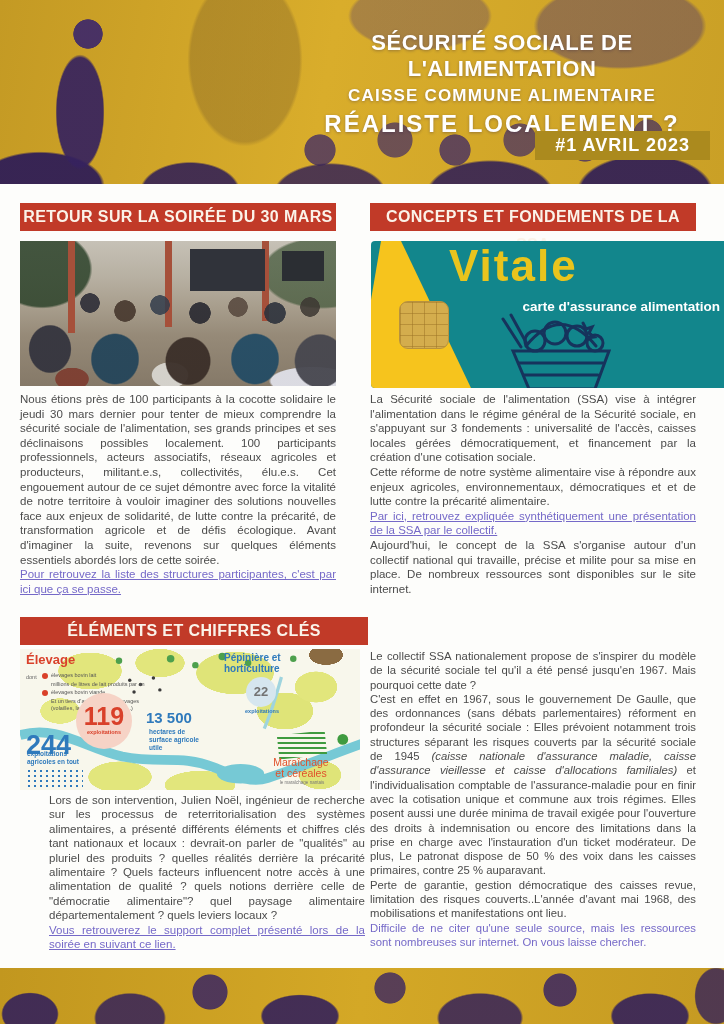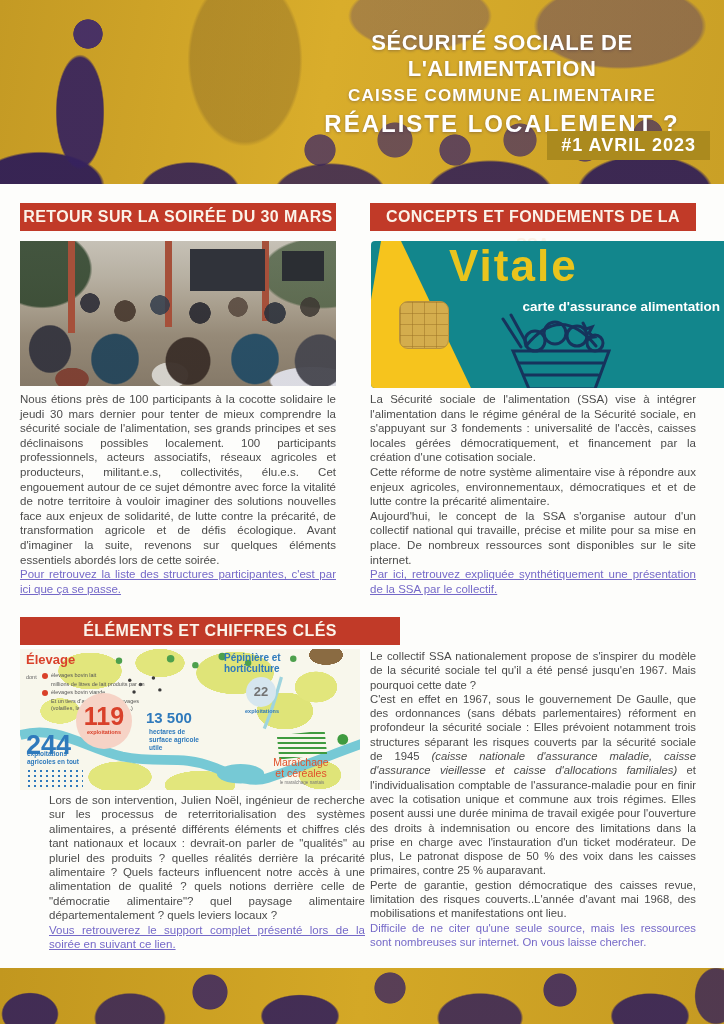--- a/index.html
+++ b/index.html
@@ -25,28 +25,28 @@
       radial-gradient(ellipse 120px 60px at 620px 26px, rgba(70,45,115,.42) 68%, transparent 72%),
       radial-gradient(ellipse 100px 48px at 420px 16px, rgba(70,45,115,.32) 68%, transparent 72%),
       radial-gradient(ellipse 80px 120px at 245px 60px, rgba(120,90,40,.35) 68%, transparent 72%),
       linear-gradient(100deg,#c49a24 0%,#d9ad2b 45%,#caa026 100%);}
   .h-titles{position:absolute;right:4px;top:30px;width:436px;text-align:center;color:#fff;
             text-shadow:0 1px 3px rgba(40,25,70,.35);z-index:2;}
   .h-line1{font-size:22px;font-weight:700;letter-spacing:.5px;}
   .h-line2{font-size:17px;font-weight:700;letter-spacing:1.2px;margin-top:4px;}
   .h-line3{font-size:24px;font-weight:700;letter-spacing:2px;margin-top:4px;}
   .h-badge{position:absolute;right:14px;top:131px;background:#ab8a1e;color:#fff;
-           font-size:18px;font-weight:700;letter-spacing:1px;padding:4px 14px;z-index:2;}
+           font-size:18px;font-weight:700;letter-spacing:1px;padding:4px 20px;z-index:2;}
 
   
   .banner{position:absolute;height:28px;line-height:28px;background:#c13a28;color:#fbf3e9;
           text-align:center;font-weight:700;font-size:16px;letter-spacing:.4px;}
   #banner-soiree{left:20px;top:203px;width:316px;}
   #banner-concepts{left:370px;top:203px;width:326px;}
-  #banner-chiffres{left:20px;top:617px;width:380px;}
+  #banner-chiffres{left:20px;top:617px;width:348px;}
   #banner-secu{left:370px;top:617px;width:326px;font-size:15.5px;}
 
   
   .photo1{position:absolute;left:20px;top:241px;width:316px;height:145px;overflow:hidden;
     background:
       radial-gradient(ellipse 70px 55px at 22px 28px, rgba(44,66,42,.85) 68%, transparent 72%),
       radial-gradient(ellipse 85px 50px at 302px 32px, rgba(66,88,58,.72) 68%, transparent 72%),
       linear-gradient(180deg,#c6c1b6 0%,#b7b0a2 25%,#a89e8d 45%,#968a78 65%,#857968 100%);}
   .photo1 .pole{position:absolute;width:7px;background:#a6503a;top:0;}
   .photo1 .board{position:absolute;left:170px;top:8px;width:75px;height:42px;background:#30333a;}
@@ -196,22 +196,22 @@
         <circle cx="104" cy="32" r="8"></circle>
         <path d="M30,36 L12,8 M36,33 L20,4"></path>
         <path d="M92,12 l3,6 l6,-2 l-3,6 l5,4 l-7,1"></path>
       </g>
     </svg>
   </div>
 
   <div class="textblock" id="tb-concepts">
     <p>La Sécurité sociale de l'alimentation (SSA) vise à intégrer l'alimentation dans le régime général de la Sécurité sociale, en s'appuyant sur 3 fondements : universalité de l'accès, caisses locales gérées démocratiquement, et financement par la création d'une cotisation sociale.</p>
     <p>Cette réforme de notre système alimentaire vise à répondre aux enjeux agricoles, environnementaux, démocratiques et et de lutte contre la précarité alimentaire.</p>
+    <p><a class="doclink">Par ici, retrouvez expliquée synthétiquement une présentation de la SSA par le collectif.</a></p>
     <p>Aujourd'hui, le concept de la SSA s'organise autour d'un collectif national qui travaille, précise et milite pour sa mise en place. De nombreux ressources sont disponibles sur le site internet.</p>
-    <p><a class="doclink">Par ici, retrouvez expliquée synthétiquement une présentation de la SSA par le collectif.</a></p>
   </div>
 
   <div class="infog">
     <svg class="ig-svg" viewBox="0 0 316 141">
       <path d="M0,80 C35,70 60,92 95,100 C130,107 150,98 180,110 C200,118 215,125 230,120 C260,110 285,100 318,88" fill="none" stroke="#76c9d5" stroke-width="9"></path>
       <ellipse cx="205" cy="116" rx="22" ry="9" fill="#76c9d5"></ellipse>
       <path d="M243,26 C238,44 234,58 227,74" fill="none" stroke="#9fd4de" stroke-width="3"></path>
       <g fill="#4da04d">
         <circle cx="140" cy="9" r="3.5"></circle>
           <circle cx="163" cy="15" r="3"></circle>

